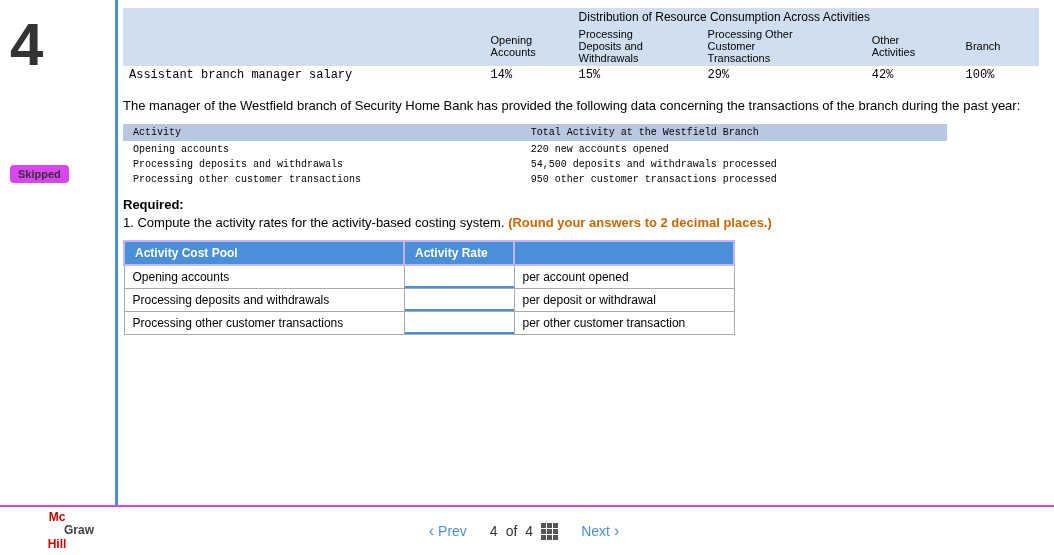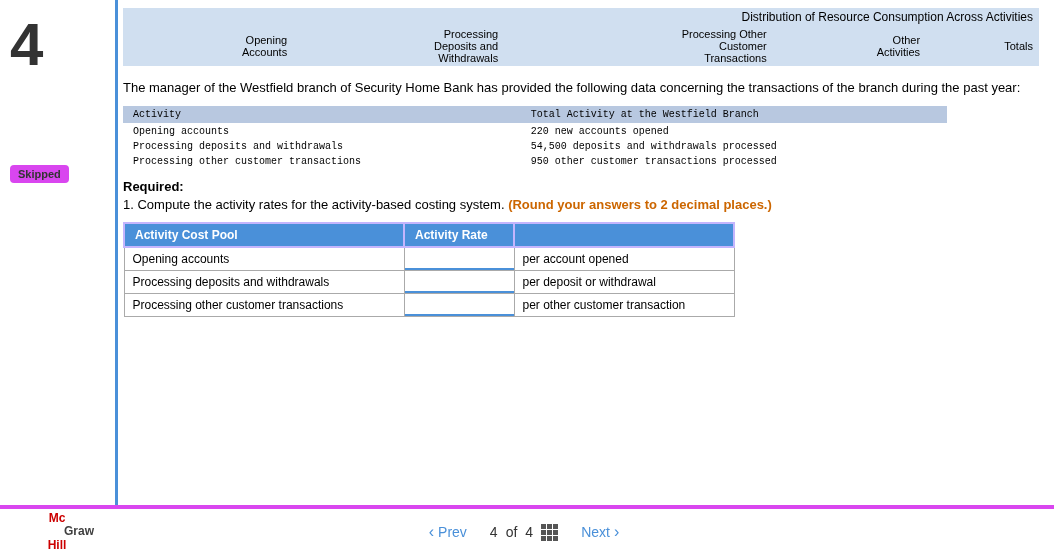--- a/index.html
+++ b/index.html
@@ -57,21 +57,21 @@
     
     .distribution-table {
       width: 100%;
       border-collapse: collapse;
       margin-bottom: 12px;
       font-size: 12px;
     }
 
     .distribution-table th, .distribution-table td {
       padding: 2px 6px;
-      text-align: right;
+      text-align: left;
     }
 
     .distribution-table th {
       font-weight: normal;
     }
 
     .distribution-table td:first-child {
       text-align: left;
     }
 
@@ -159,21 +159,21 @@
     .intro-text {
       font-size: 13px;
       margin-bottom: 8px;
       line-height: 1.5;
     }
 
     
     .footer {
       height: 50px;
       background: #fff;
-      border-top: 4px solid #d946ef;
+      border-top: 2px solid #d946ef;
       display: flex;
       align-items: center;
       justify-content: space-between;
       padding: 0 20px;
     }
 
     .footer-left {
       display: flex;
       flex-direction: column;
       align-items: center;
@@ -248,24 +248,32 @@
           <th></th>
           <th></th>
           <th colspan="4">Distribution of Resource Consumption Across Activities</th>
         </tr>
         <tr class="dist-sub-header">
           <th></th>
           <th>Opening<br>Accounts</th>
           <th>Processing<br>Deposits and<br>Withdrawals</th>
           <th>Processing Other<br>Customer<br>Transactions</th>
           <th>Other<br>Activities</th>
-          <th>Totals</th>
+          <th>Branch</th>
         </tr>
       </thead>
       <tbody>
+        <tr class="dist-data-row">
+          <td>Assistant branch manager salary</td>
+          <td>14%</td>
+          <td>15%</td>
+          <td>29%</td>
+          <td>42%</td>
+          <td>100%</td>
+        </tr>
       </tbody>
     </table>
 
     <p class="intro-text">The manager of the Westfield branch of Security Home Bank has provided the following data concerning the transactions of the branch during the past year:</p>
 
     <table class="activity-table">
       <thead>
         <tr>
           <th>Activity</th>
           <th>Total Activity at the Westfield Branch</th>

